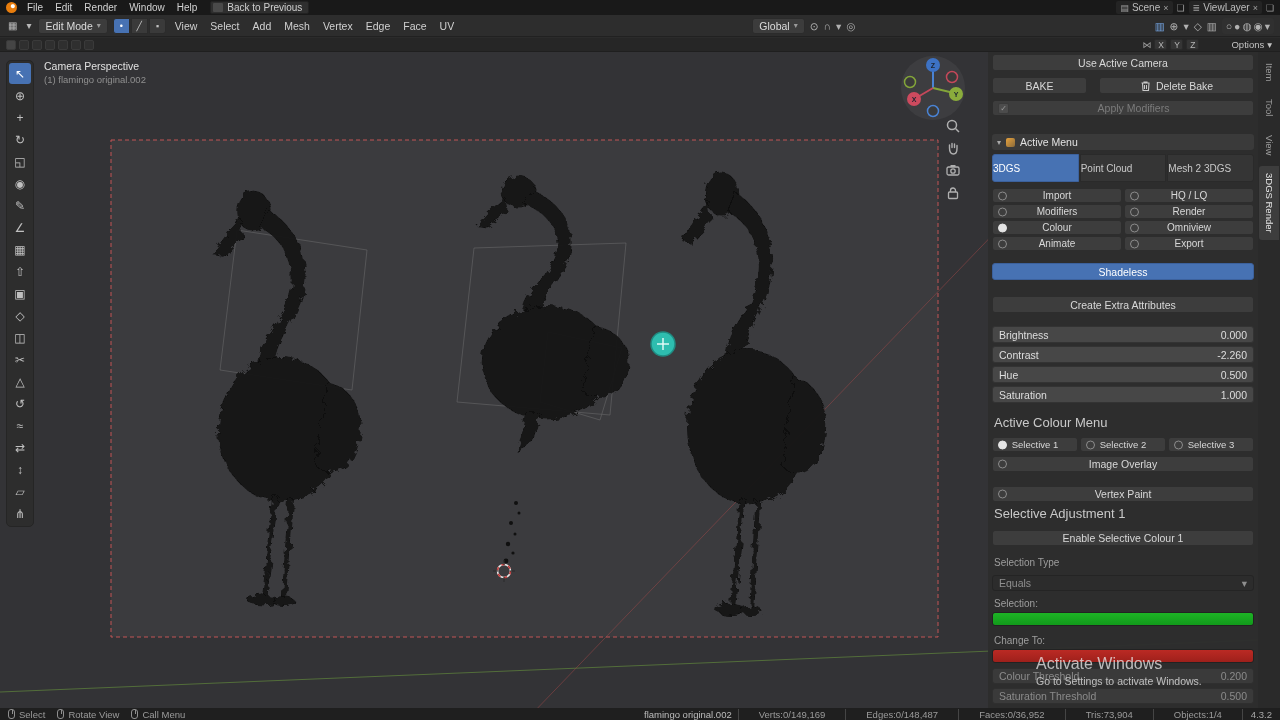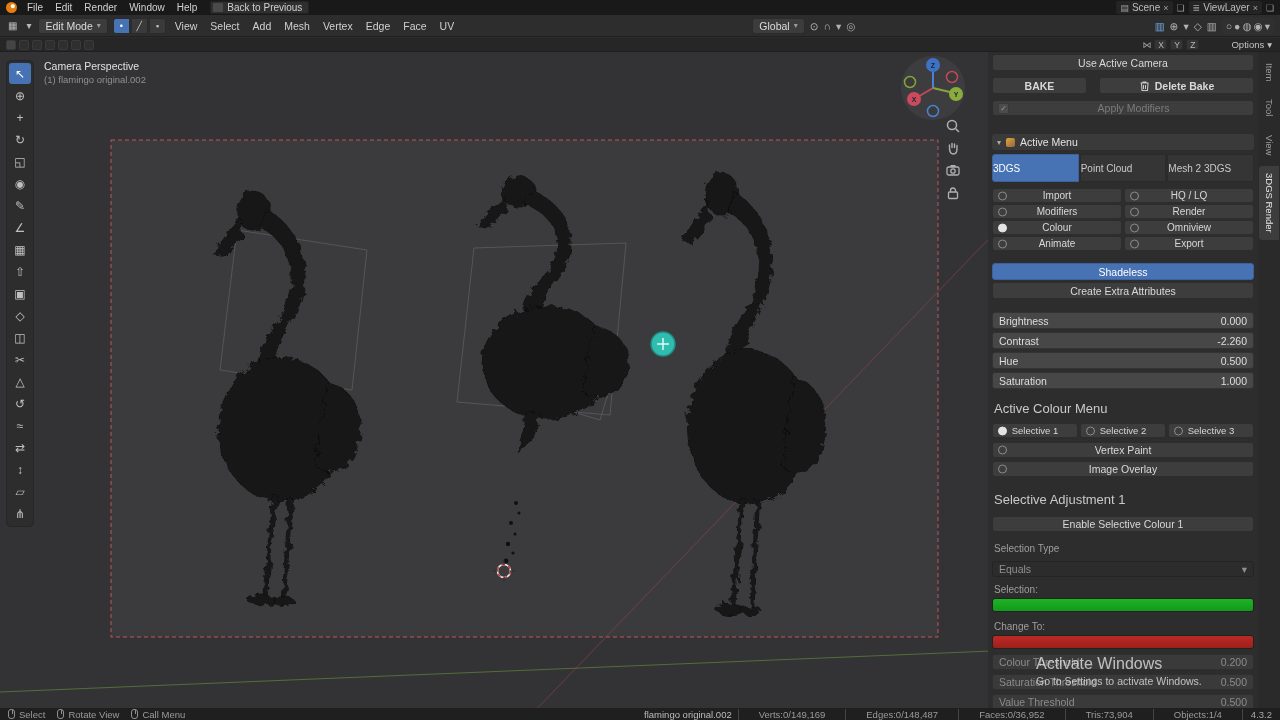--- a/index.html
+++ b/index.html
@@ -58,21 +58,21 @@
   .sidetabs { position:absolute; top:52px; right:0; bottom:12px; width:22px; background:#2a2a2a; z-index:8; display:flex; flex-direction:column; align-items:center; padding-top:4px; gap:4px; }
   .sidetab { writing-mode:vertical-rl; font-size:9.5px; color:#9c9c9c; padding:7px 0; line-height:20px; width:20px; text-align:center; border-radius:3px 0 0 3px; }
   .sidetab.active { background:#3d3d3d; color:#e4e4e4; }
 
   
   .panel { position:absolute; top:42px; right:22px; bottom:12px; width:270px; background:rgba(45,45,45,.97); z-index:7; padding:0 4px; overflow:hidden; font-size:10.5px; }
   .pbtn { height:17px; background:#3d3d3d; border:1px solid #2d2d2d; border-radius:3px; display:flex; align-items:center; justify-content:center; gap:5px; color:#d8d8d8; position:relative; }
   .pbtn.blue { background:#4772b3; border-color:#3c619c; color:#fff; }
   .pbtn.disabled { color:#7b7b7b; }
   .clipped { height:8px; background:#3b3b3b; border-radius:0 0 3px 3px; margin-bottom:4px; }
-  .prowflex { display:flex; gap:12px;font-weight:bold; }
+  .prowflex { display:flex; gap:12px; }
   .radio { width:9px; height:9px; border:1px solid #8c8c8c; border-radius:50%; flex:0 0 auto; }
   .radio.on { background:#e4e4e4; border-color:#e4e4e4; }
   .pbtn .edge-radio { position:absolute; left:5px; top:50%; transform:translateY(-50%); }
   .check { width:11px; height:11px; background:#4c4c4c; border:1px solid #3a3a3a; border-radius:2px; display:flex; align-items:center; justify-content:center; font-size:8px; color:#9a9a9a; }
   .phead { height:16px; background:#3a3a3a; border-radius:3px; display:flex; align-items:center; gap:5px; padding:0 5px; color:#e2e2e2; }
   .phead .arrow { font-size:8px; color:#a8a8a8; }
   .phead .chipicon { width:9px; height:9px; border-radius:2px; background:linear-gradient(135deg,#e8a33d,#8a6a3a); }
   .ptabs { display:flex; gap:1px; }
   .ptab { flex:1; height:28px; background:#353535; border:1px solid #2a2a2a; display:flex; align-items:center; justify-content:flex-start; color:#c9c9c9; font-size:10px; }
   .ptab:first-child { border-radius:3px 0 0 3px; }
@@ -480,21 +480,21 @@
     <div class="pbtn">
         <span class="radio edge-radio"></span>
         <span>Animate</span>
       </div>
     <div class="pbtn">
         <span class="radio edge-radio"></span>
         <span>Export</span>
       </div>
   </div>
 
-  <div class="pbtn blue" style="margin-bottom:2px">
+  <div class="pbtn blue" style="margin-bottom:16px">
     <span>Shadeless</span>
   </div>
   <div class="pbtn" style="margin-bottom:13px">
     <span>Create Extra Attributes</span>
   </div>
 
   <div class="slider">
     <span>Brightness</span>
     <span>0.000</span>
   </div>
@@ -521,27 +521,27 @@
     <div class="pbtn" style="font-size:9.5px">
         <span class="radio edge-radio"></span>
         <span>Selective 2</span>
       </div>
     <div class="pbtn" style="font-size:9.5px">
         <span class="radio edge-radio"></span>
         <span>Selective 3</span>
       </div>
   </div>
 
+  <div class="pbtn" style="height:16px;margin-bottom:14px">
+    <span class="radio edge-radio"></span>
+    <span>Image Overlay</span>
+  </div>
   <div class="pbtn" style="height:16px;margin-bottom:3px">
     <span class="radio edge-radio"></span>
     <span>Vertex Paint</span>
-  </div>
-  <div class="pbtn" style="height:16px;margin-bottom:14px">
-    <span class="radio edge-radio"></span>
-    <span>Image Overlay</span>
   </div>
 
   <div class="sec-label" style="margin-bottom:8px">Selective Adjustment 1</div>
 
   <div class="pbtn" style="height:16px;margin-bottom:10px">
     <span>Enable Selective Colour 1</span>
   </div>
 
   <div class="dim-label" style="margin-bottom:6px">Selection Type</div>
   <div class="dropdown" style="margin-bottom:6px">

